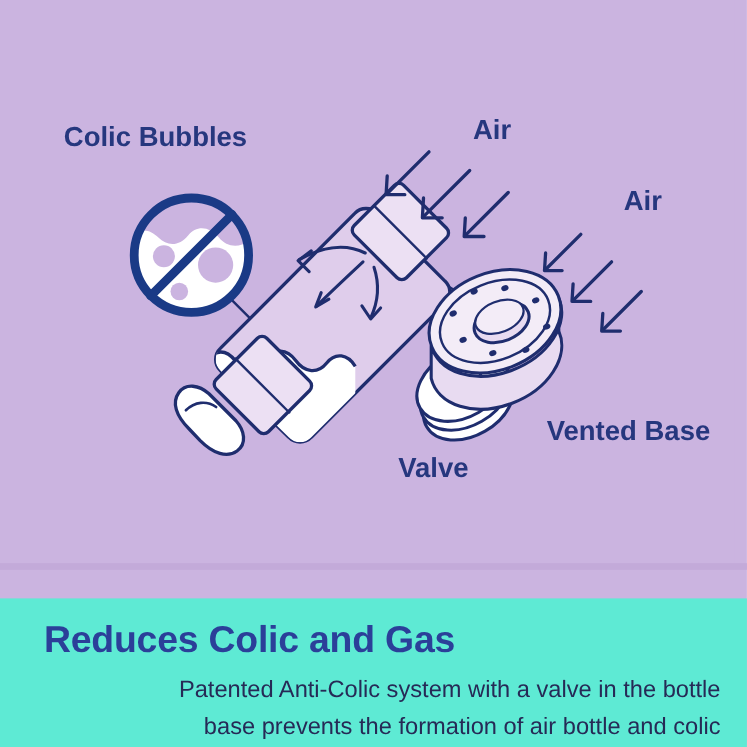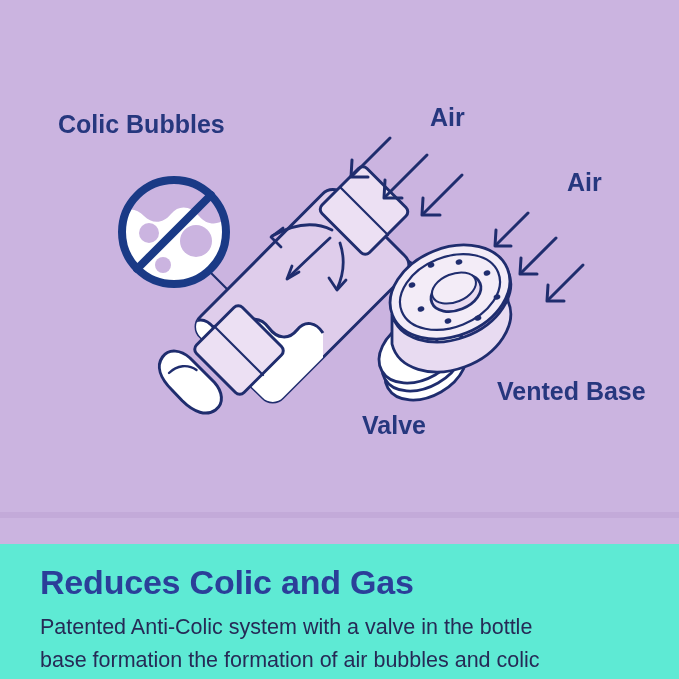--- a/index.html
+++ b/index.html
@@ -69,20 +69,21 @@
   #caption-body {
     position: absolute;
     left: 40px;
     top: 67px;
     width: 615px;
     margin: 0;
     font-size: 21.5px;
     font-weight: 400;
     color: #262a56;
     line-height: 1.55;
+    text-align: right;
   }
   #caption-body .line {
     display: block;
     white-space: nowrap;
   }
   
   .label-bold {
     font-family: "Liberation Sans", sans-serif;
     font-size: 25px;
     font-weight: 700;
@@ -259,17 +260,17 @@
 
     </svg>
   </div>
 
   <div id="panel-divider"></div>
 
   <div id="caption-panel">
     <h2 id="caption-heading">Reduces Colic and Gas</h2>
     <p id="caption-body">
       <span class="line">Patented Anti-Colic system with a valve in the bottle</span>
-      <span class="line">base formation the formation of air bubbles and colic</span>
+      <span class="line">base prevents the formation of air bottle and colic</span>
     </p>
   </div>
 
 </div>
 
 </body></html>

